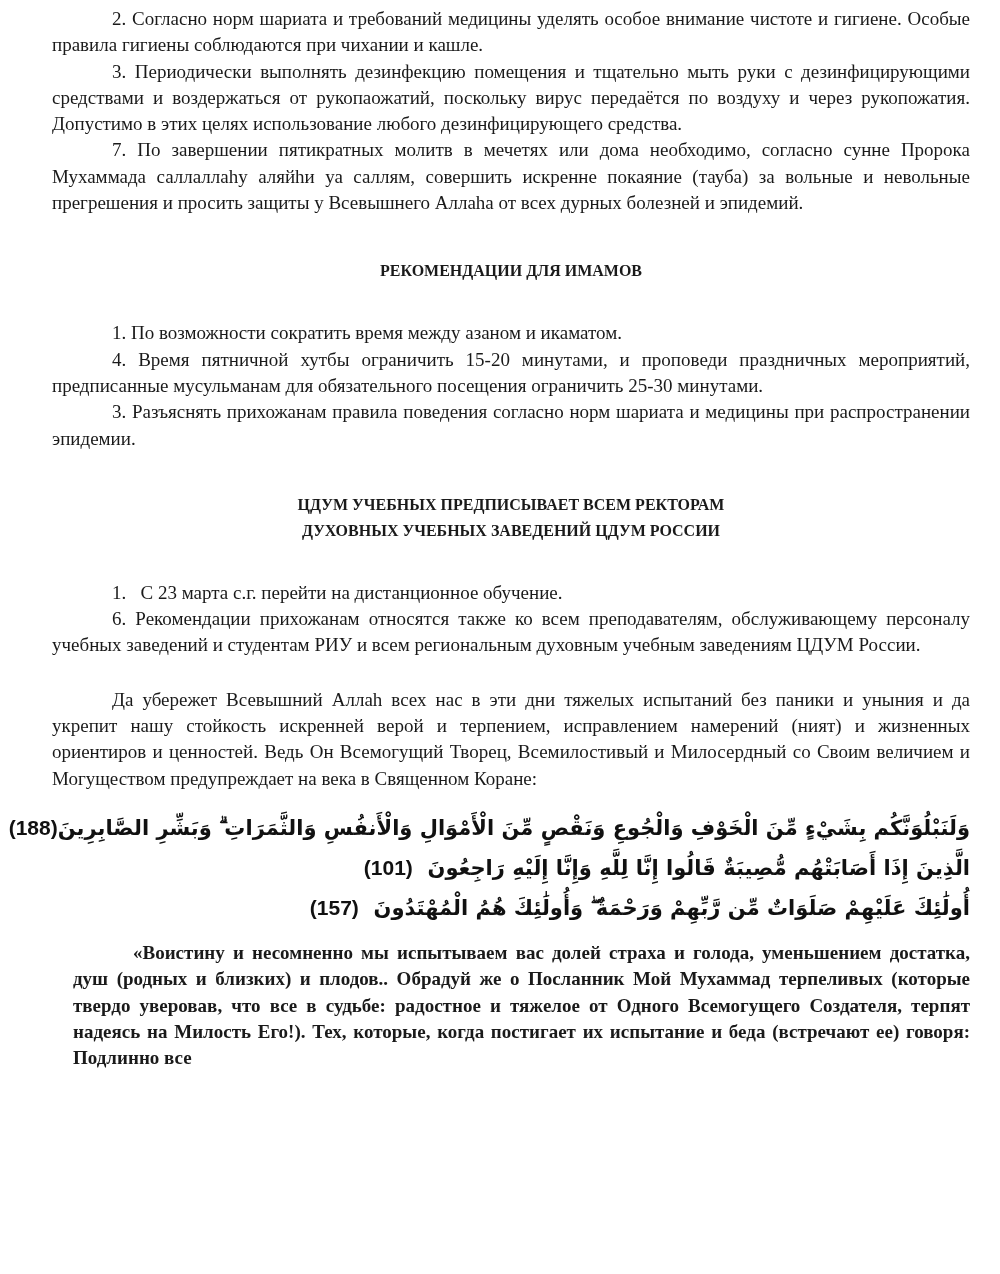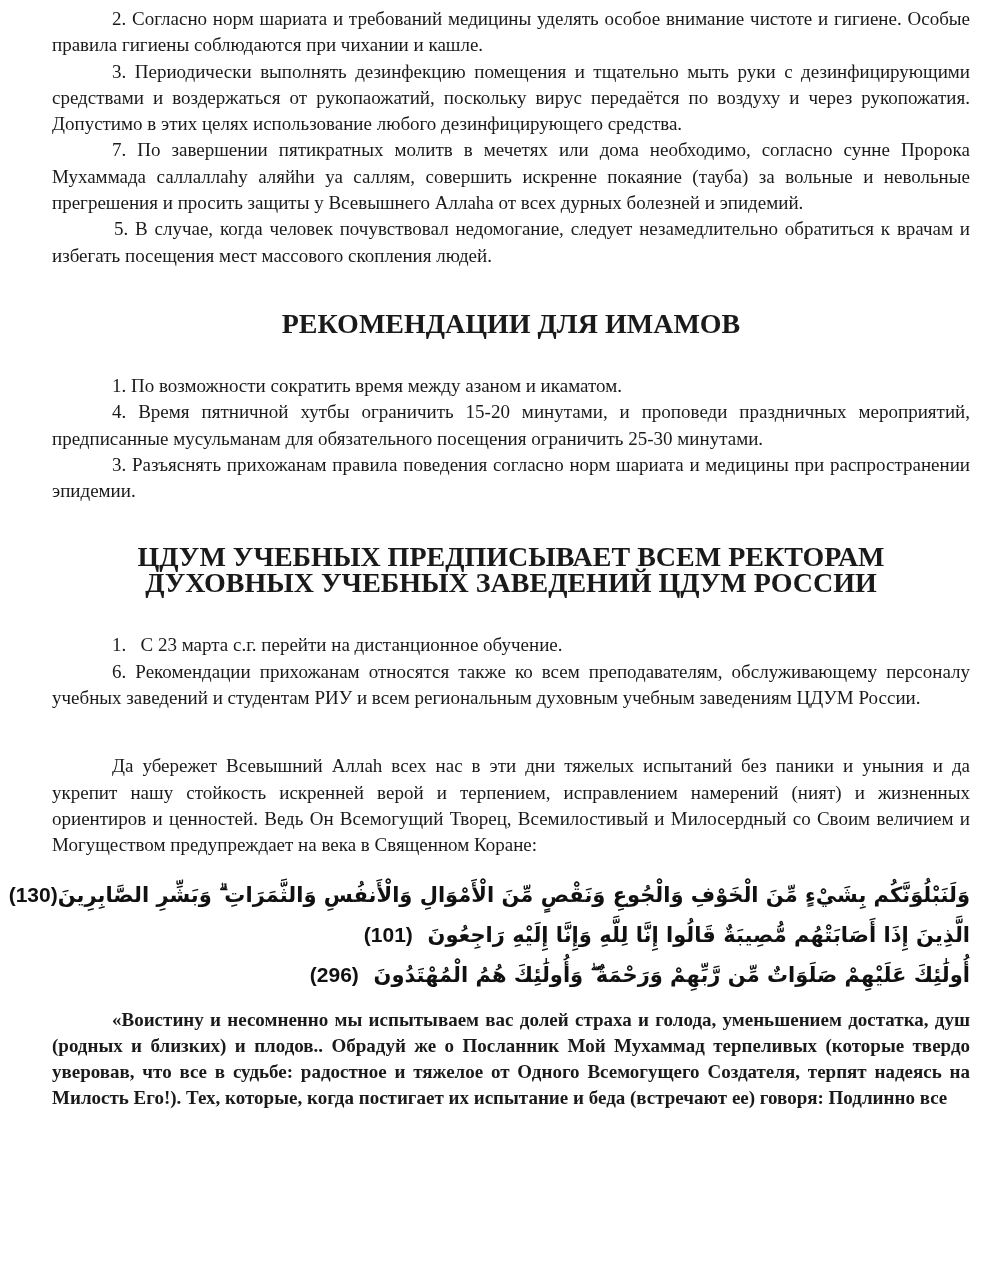--- a/index.html
+++ b/index.html
@@ -3,70 +3,69 @@
 <meta charset="utf-8">
 <style>
   html, body { margin: 0; padding: 0; background: #ffffff; }
   body {
     width: 1000px; height: 1274px; overflow: hidden; position: relative;
     font-family: "Liberation Serif", "DejaVu Serif", serif;
     color: #1a1a1a;
   }
   .page { position: absolute; left: 52px; top: 6px; width: 918px; }
   p { margin: 0; font-size: 19px; line-height: 26.3px; text-align: justify; text-indent: 60px; }
-  .sec-title { text-align: center; font-size: 28px; line-height: 26px; margin: 0; letter-spacing: 0; }
+  .sec-title { text-align: center; font-size: 16px; line-height: 26px; margin: 0; letter-spacing: 0; }
   .arabic {
     direction: rtl; text-align: right; font-family: "DejaVu Sans", sans-serif;
     font-weight: bold; font-size: 21px; line-height: 39px; color: #111;
     white-space: nowrap; unicode-bidi: plaintext;
   }
   .arabic .num { font-family: "Liberation Sans", sans-serif; font-weight: bold; }
-  .bold p { font-weight: bold; letter-spacing: 0; }
+  .bold p { font-weight: bold; letter-spacing: 0; margin-left: 21px; }
 </style>
 </head>
 <body>
 
 <div class="page">
 
   <section>
     <p>2. Согласно норм шариата и требований медицины уделять особое внимание чистоте и гигиене. Особые правила гигиены соблюдаются при чихании и кашле.</p>
     <p>3. Периодически выполнять дезинфекцию помещения и тщательно мыть руки с дезинфицирующими средствами и воздержаться от рукопаожатий, поскольку вирус передаётся по воздуху и через рукопожатия. Допустимо в этих целях использование любого дезинфицирующего средства.</p>
     <p>7. По завершении пятикратных молитв в мечетях или дома необходимо, согласно сунне Пророка Мухаммада саллаллаhу аляйhи уа саллям, совершить искренне покаяние (тауба) за вольные и невольные прегрешения и просить защиты у Всевышнего Аллаhа от всех дурных болезней и эпидемий.</p>
-    <p style="text-indent:62px">5. В случае, когда человек почувствовал недомогание, следует незамедлительно обратиться к врачам и избегать посещения мест массового скопления людей.</p>
   </section>
 
   <h2 class="sec-title" style="margin-top:42px;margin-bottom:36px;">РЕКОМЕНДАЦИИ ДЛЯ ИМАМОВ</h2>
 
   <section>
     <p>1. По возможности сократить время между азаном и икаматом.</p>
     <p>4. Время пятничной хутбы ограничить 15-20 минутами, и проповеди праздничных мероприятий, предписанные мусульманам для обязательного посещения ограничить 25-30 минутами.</p>
     <p>3. Разъяснять прихожанам правила поведения согласно норм шариата и медицины при распространении эпидемии.</p>
   </section>
 
   <div style="margin-top:40px;margin-bottom:36px;">
     <h2 class="sec-title">ЦДУМ УЧЕБНЫХ ПРЕДПИСЫВАЕТ ВСЕМ РЕКТОРАМ</h2>
     <h2 class="sec-title">ДУХОВНЫХ УЧЕБНЫХ ЗАВЕДЕНИЙ ЦДУМ РОССИИ</h2>
   </div>
 
   <section>
     <p style="white-space:pre-wrap">1.   С 23 марта с.г. перейти на дистанционное обучение.</p>
     <p>6. Рекомендации прихожанам относятся также ко всем преподавателям, обслуживающему персоналу учебных заведений и студентам РИУ и всем региональным духовным учебным заведениям ЦДУМ России.</p>
   </section>
 
-  <p style="margin-top:42px;">Да убережет Всевышний Аллаh всех нас в эти дни тяжелых испытаний без паники и уныния и да укрепит нашу стойкость искренней верой и терпением, исправлением намерений (ният) и жизненных ориентиров и ценностей. Ведь Он Всемогущий Творец, Всемилостивый и Милосердный со Своим величием и Могуществом предупреждает на века в Священном Коране:</p>
+  <p style="margin-top:28px;">Да убережет Всевышний Аллаh всех нас в эти дни тяжелых испытаний без паники и уныния и да укрепит нашу стойкость искренней верой и терпением, исправлением намерений (ният) и жизненных ориентиров и ценностей. Ведь Он Всемогущий Творец, Всемилостивый и Милосердный со Своим величием и Могуществом предупреждает на века в Священном Коране:</p>
 
   <section style="margin-top:16px;margin-bottom:12px;padding-right:0;">
     <div class="arabic">
-      <span>وَلَنَبْلُوَنَّكُم بِشَيْءٍ مِّنَ الْخَوْفِ وَالْجُوعِ وَنَقْصٍ مِّنَ الْأَمْوَالِ وَالْأَنفُسِ وَالثَّمَرَاتِ ۗ وَبَشِّرِ الصَّابِرِينَ</span><span class="num">(130)</span>
+      <span>وَلَنَبْلُوَنَّكُم بِشَيْءٍ مِّنَ الْخَوْفِ وَالْجُوعِ وَنَقْصٍ مِّنَ الْأَمْوَالِ وَالْأَنفُسِ وَالثَّمَرَاتِ ۗ وَبَشِّرِ الصَّابِرِينَ</span><span class="num">(188)</span>
     </div>
     <div class="arabic" style="padding-right:0;">
       <span>الَّذِينَ إِذَا أَصَابَتْهُم مُّصِيبَةٌ قَالُوا إِنَّا لِلَّهِ وَإِنَّا إِلَيْهِ رَاجِعُونَ</span>&nbsp;&nbsp;<span class="num">(101)</span>
     </div>
     <div class="arabic">
-      <span>أُولَٰئِكَ عَلَيْهِمْ صَلَوَاتٌ مِّن رَّبِّهِمْ وَرَحْمَةٌ ۖ وَأُولَٰئِكَ هُمُ الْمُهْتَدُونَ</span>&nbsp;&nbsp;<span class="num">(296)</span>
+      <span>أُولَٰئِكَ عَلَيْهِمْ صَلَوَاتٌ مِّن رَّبِّهِمْ وَرَحْمَةٌ ۖ وَأُولَٰئِكَ هُمُ الْمُهْتَدُونَ</span>&nbsp;&nbsp;<span class="num">(157)</span>
     </div>
   </section>
 
   <div class="bold">
     <p>«Воистину и несомненно мы испытываем вас долей страха и голода, уменьшением достатка, душ (родных и близких) и плодов.. Обрадуй же о Посланник Мой Мухаммад терпеливых (которые твердо уверовав, что все в судьбе: радостное и тяжелое от Одного Всемогущего Создателя, терпят надеясь на Милость Его!). Тех, которые, когда постигает их испытание и беда (встречают ее) говоря: Подлинно все</p>
   </div>
 
 </div>
 
 </body></html>

